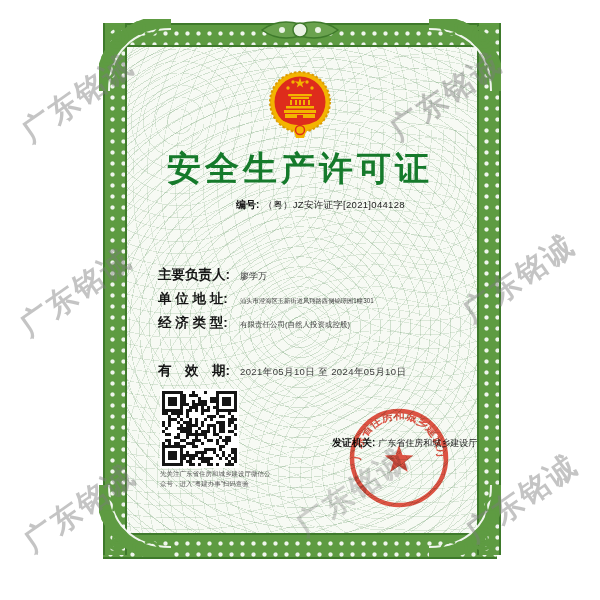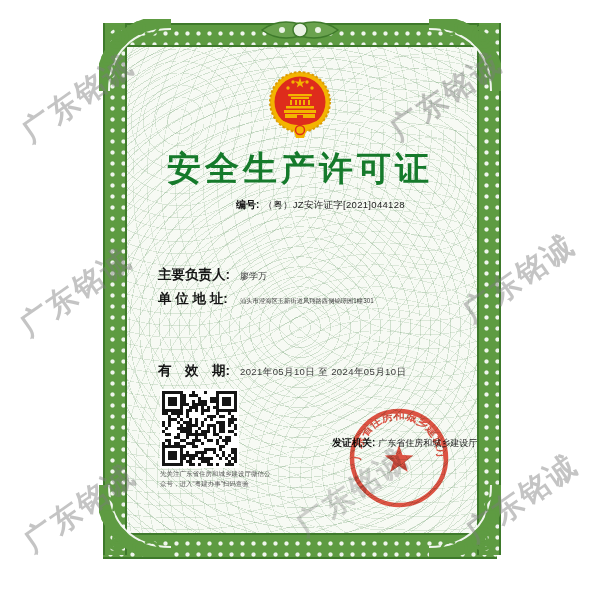--- a/index.html
+++ b/index.html
@@ -172,20 +172,24 @@
       <span class="number-value">（粤）JZ安许证字[2021]044128</span>
     </div>
 
     <div class="field-row fr3">
       <span class="field-label">单 位 地 址:</span>
       <span class="field-value fv3">汕头市澄海区玉新街道凤翔路西侧锦璟园1幢301</span>
     </div>
     <div class="field-row fr2">
       <span class="field-label">主要负责人:</span>
       <span class="field-value fv2">廖学万</span>
+    </div>
+    <div class="field-row fr4">
+      <span class="field-label">经 济 类 型:</span>
+      <span class="field-value fv4">有限责任公司(自然人投资或控股)</span>
     </div>
     <div class="field-row fr6">
       <span class="field-label">有　效　期:</span>
       <span class="field-value fv6">2021年05月10日  至  2024年05月10日</span>
     </div>
 
     <div class="qr">
         <div class="qrm" style="left: 0px; top: 0px;"></div>
         <div class="qrm" style="left: 3px; top: 0px;"></div>
         <div class="qrm" style="left: 6px; top: 0px;"></div>

